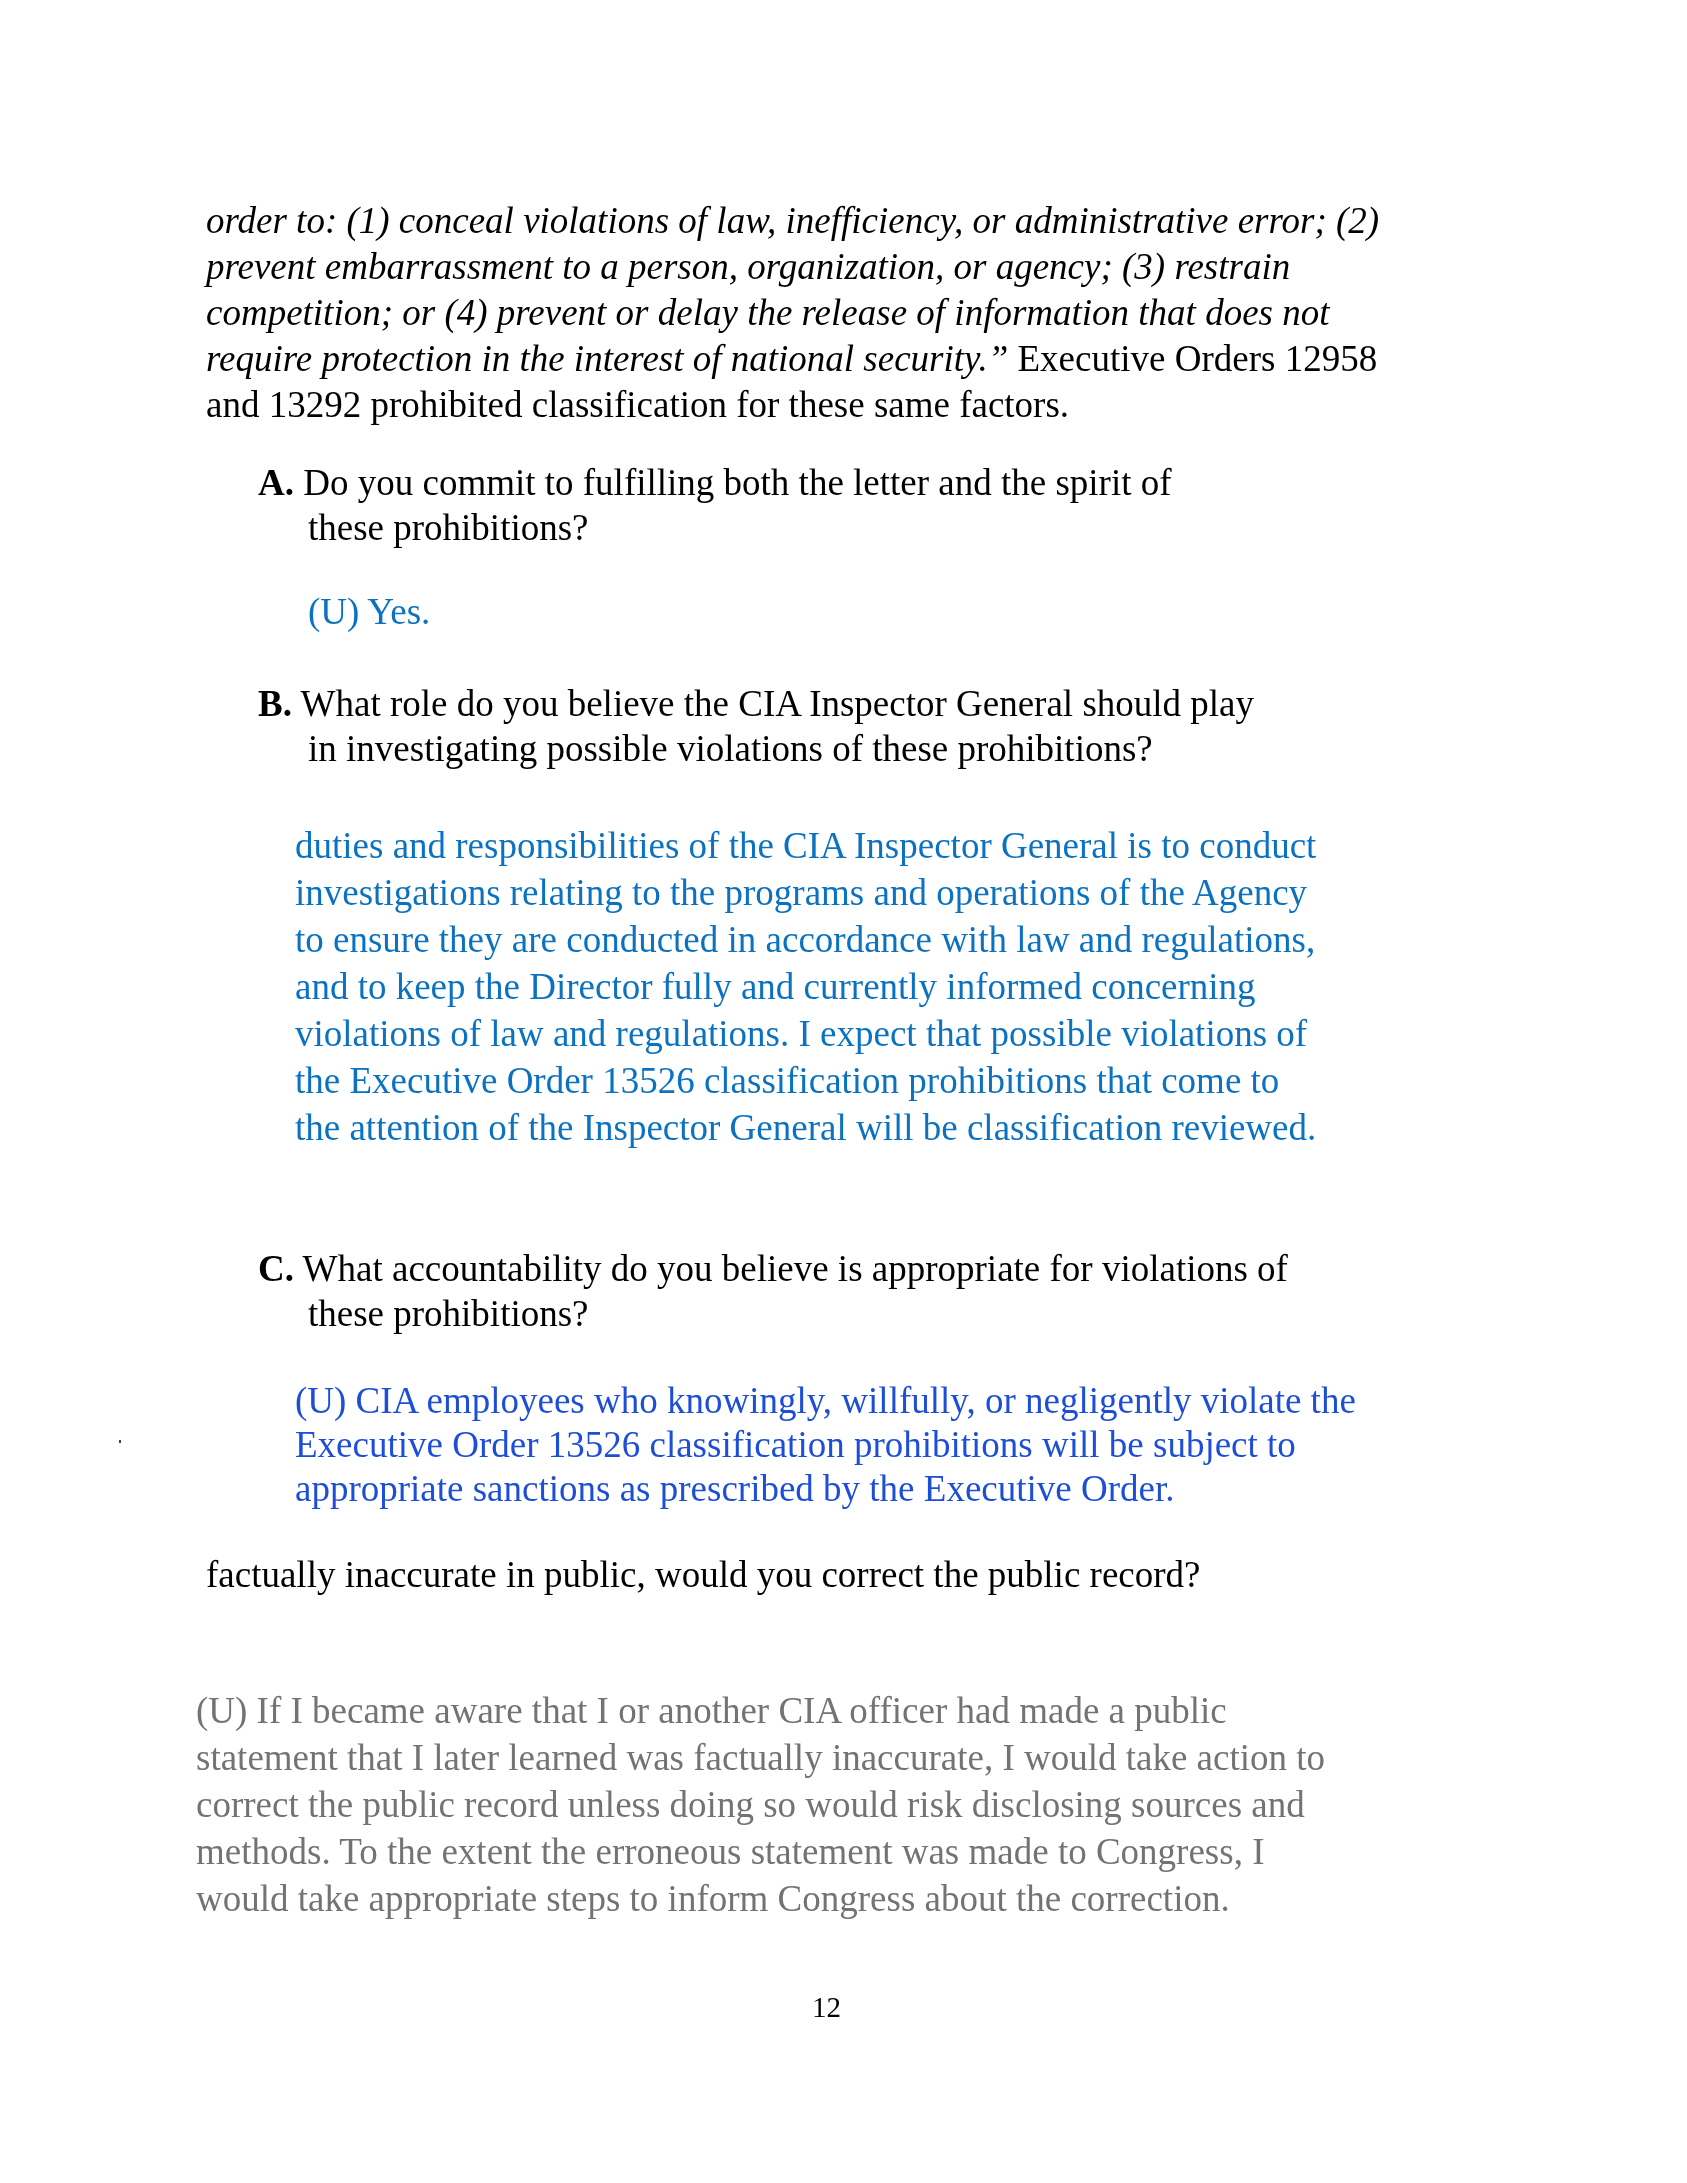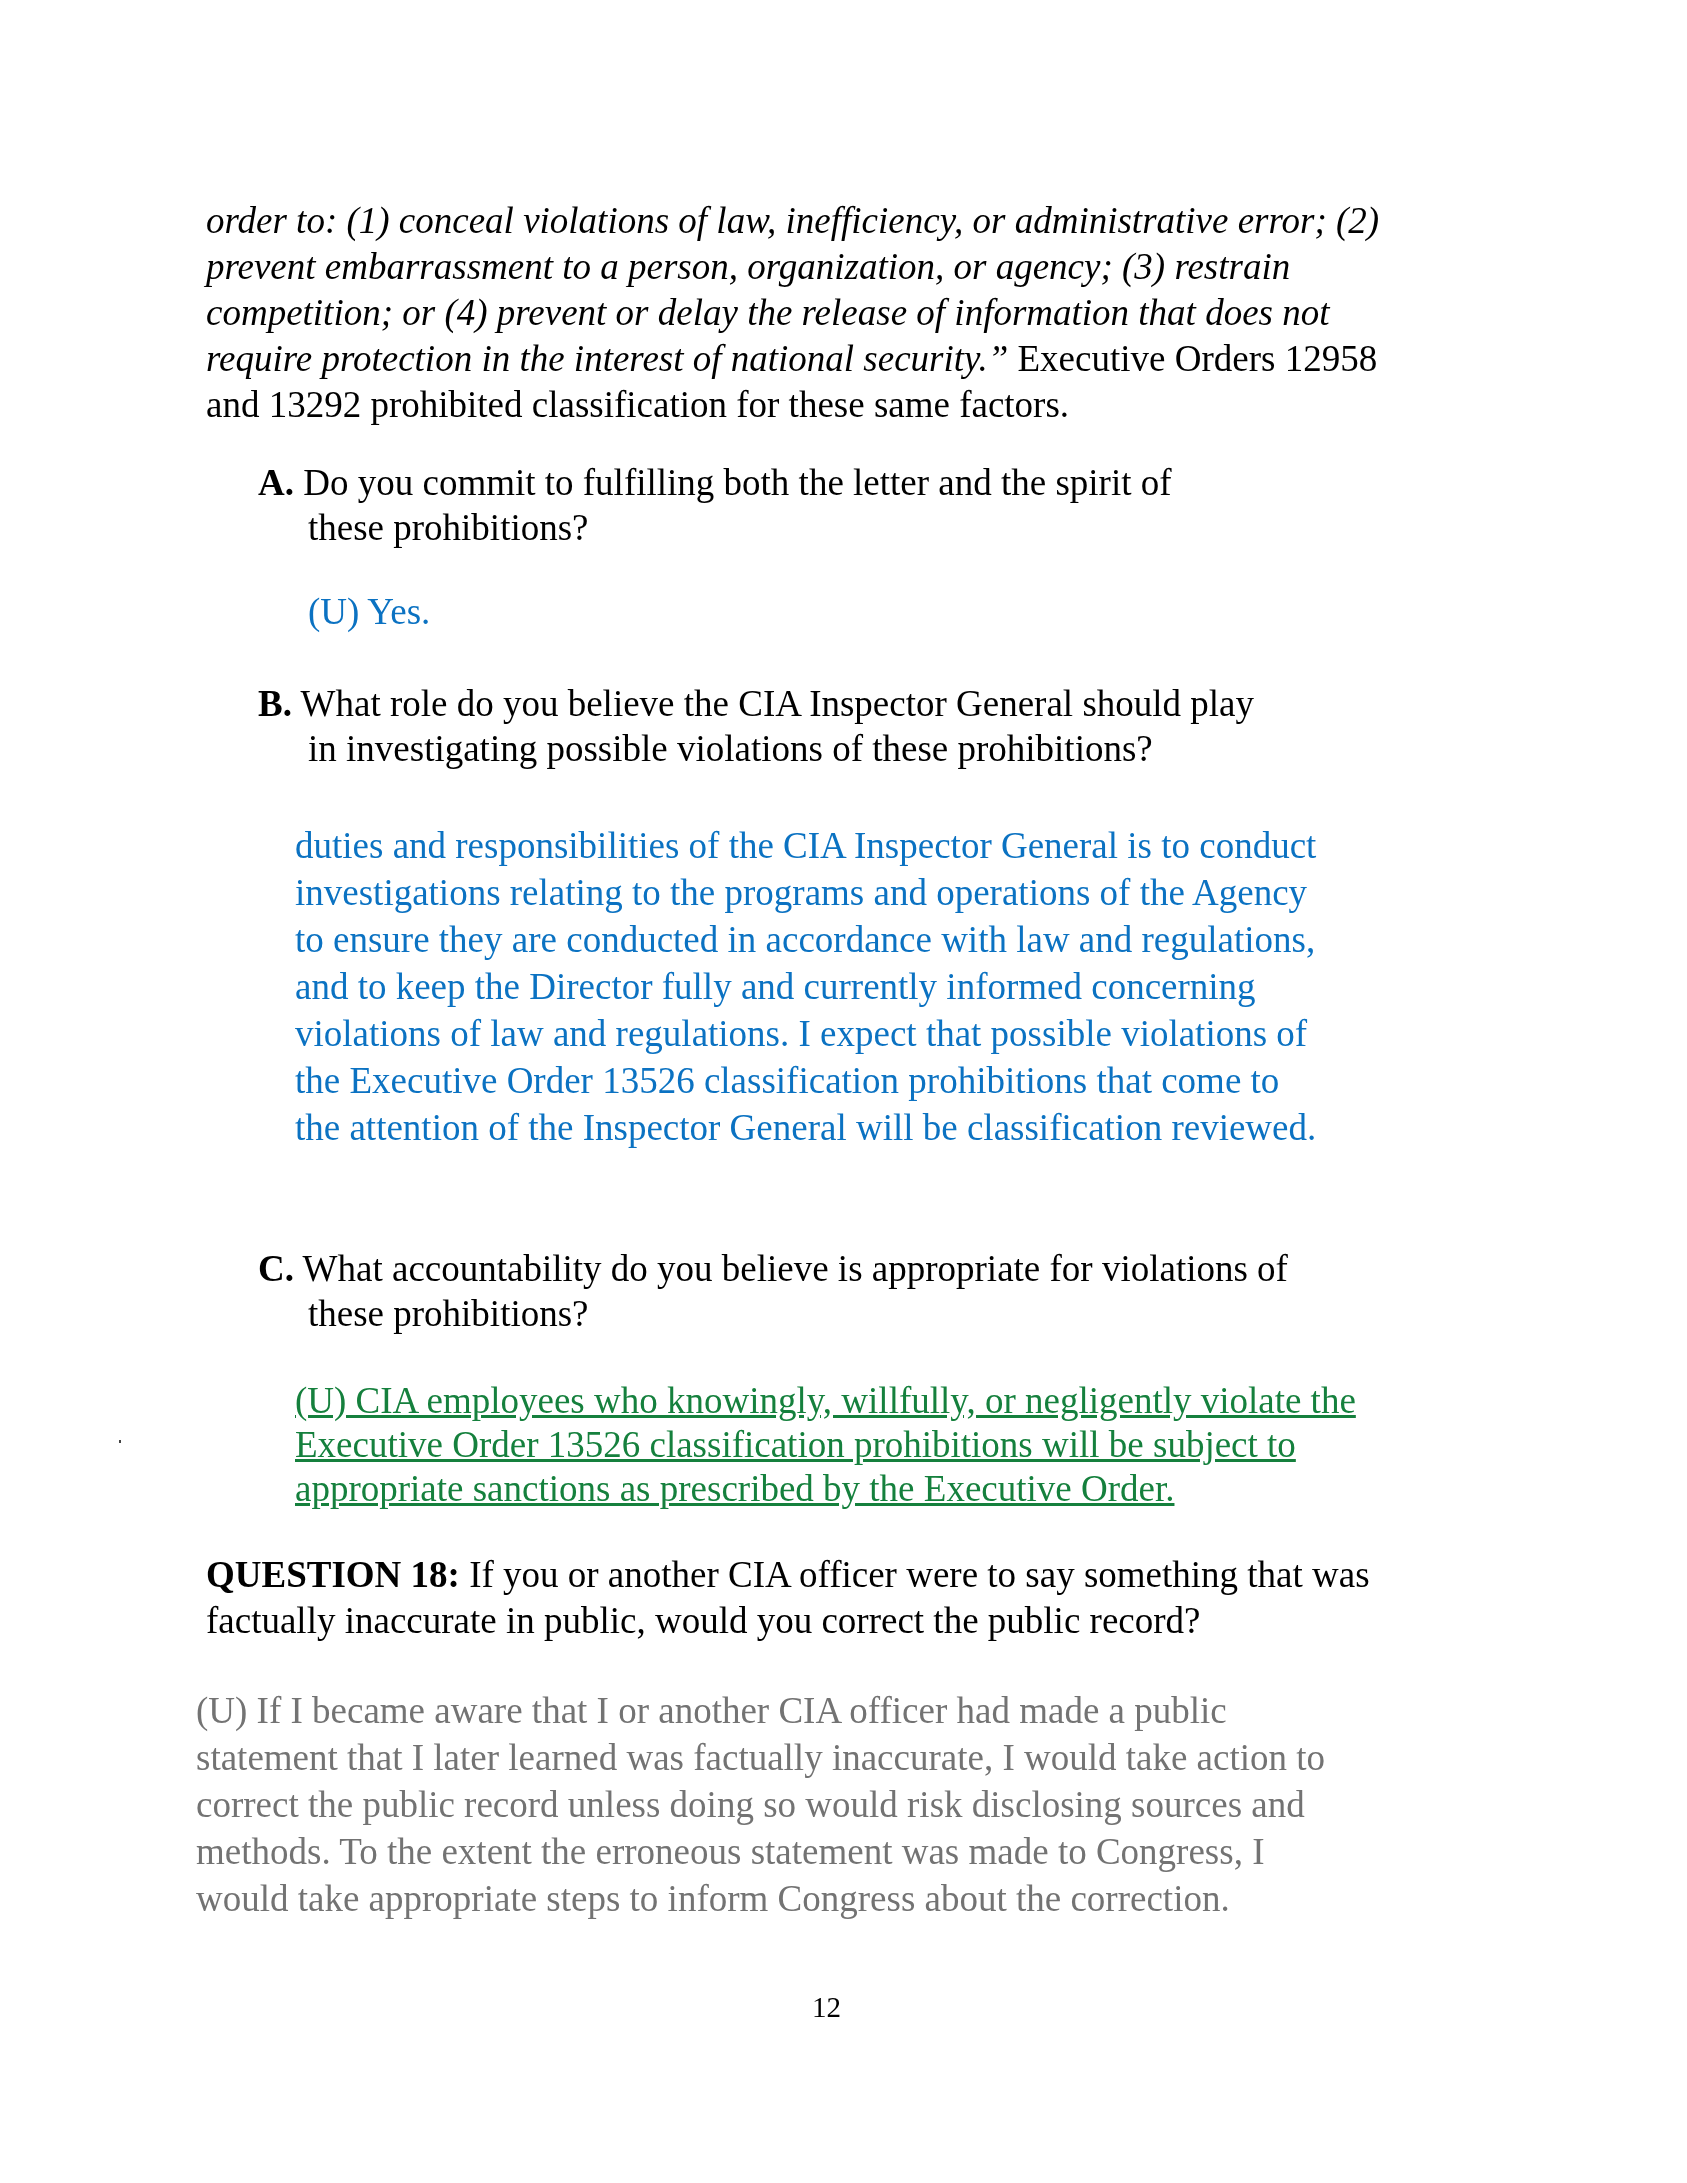--- a/index.html
+++ b/index.html
@@ -50,28 +50,27 @@
   <span class="line">to ensure they are conducted in accordance with law and regulations,</span>
   <span class="line">and to keep the Director fully and currently informed concerning</span>
   <span class="line">violations of law and regulations. I expect that possible violations of</span>
   <span class="line">the Executive Order 13526 classification prohibitions that come to</span>
   <span class="line">the attention of the Inspector General will be classification reviewed.</span>
 </div>
 
 <div id="qc" class="blk"><span class="b">C.</span> <span>What accountability do you believe is appropriate for violations of</span></div>
 <div id="qc-cont" class="blk">these prohibitions?</div>
 <div id="stray-mark"></div>
-<div id="ans-c" class="blk blue" style="color: #15803d; text-decoration: underline;">
+<div id="ans-c" class="blk blue" style="color: #1d4ed8;">
   <span class="line">(U)  CIA employees who knowingly, willfully, or negligently violate the</span>
   <span class="line">Executive Order 13526 classification prohibitions will be subject to</span>
   <span class="line">appropriate sanctions as prescribed by the Executive Order.</span>
 </div>
 
 <div id="q18" class="blk">
-  <span class="line"><span class="b">QUESTION 18:</span><span> If you or another CIA officer were to say something that was</span></span>
   <span class="line">factually inaccurate in public, would you correct the public record?</span>
 </div>
 <div id="ans-18" class="blk blue" style="color: #737373;">
   <span class="line">(U)  If I became aware that I or another CIA officer had made a public</span>
   <span class="line">statement that I later learned was factually inaccurate, I would take action to</span>
   <span class="line">correct the public record unless doing so would risk disclosing sources and</span>
   <span class="line">methods.  To the extent the erroneous statement was made to Congress, I</span>
   <span class="line">would take appropriate steps to inform Congress about the correction.</span>
 </div>
 

